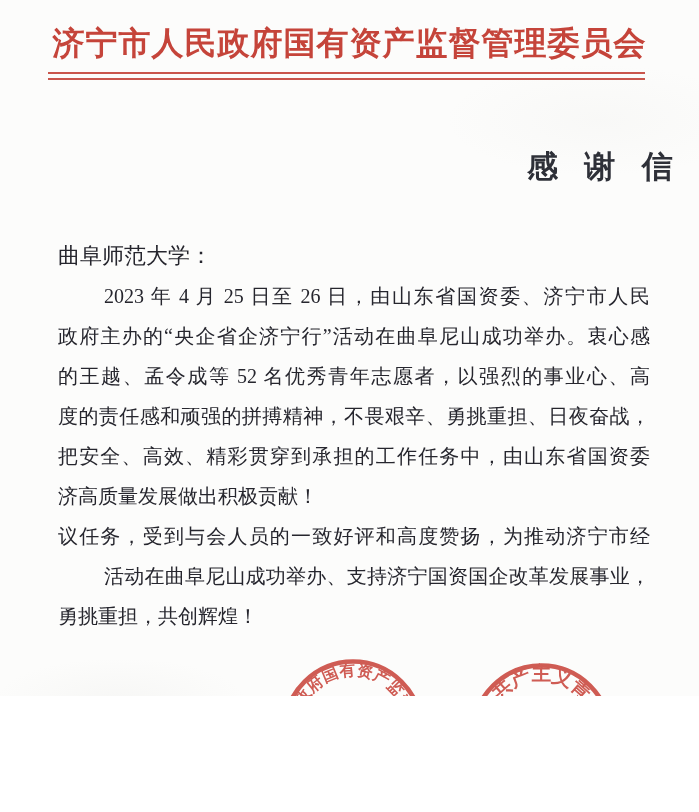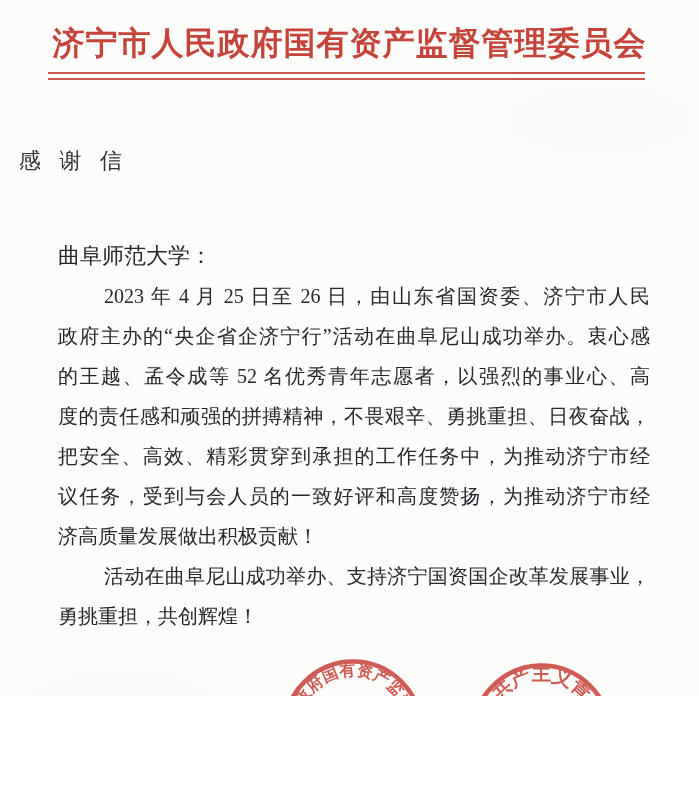--- a/index.html
+++ b/index.html
@@ -32,23 +32,23 @@
     top: 72px; left: 48px;
     width: 597px; height: 4px;
     border-top: 2.5px solid #c9554c;
     border-bottom: 2.5px solid #c9554c;
   }
 
   
   .letter-title {
     position: absolute;
     top: 146px; left: 0; right: 0;
-    text-align: left;
-    font-size: 22px;
-    font-weight: normal;
+    text-align: right;
+    font-size: 31px;
+    font-weight: bold;
     color: #2e3038;
     letter-spacing: 0.85em;
     text-indent: 0.85em;
   }
 
   
   .letter-body {
     position: absolute;
     top: 236px; left: 58px;
     width: 592px;
@@ -104,23 +104,23 @@
   <div class="double-rule"></div>
 
   <div class="letter-title">感谢信</div>
 
   <div class="letter-body">
     <div class="line salutation">曲阜师范大学：</div>
     <div class="line fill indent">2023 年 4 月 25 日至 26 日，由山东省国资委、济宁市人民</div>
     <div class="line fill">政府主办的“央企省企济宁行”活动在曲阜尼山成功举办。衷心感</div>
     <div class="line fill">的王越、孟令成等 52 名优秀青年志愿者，以强烈的事业心、高</div>
     <div class="line fill">度的责任感和顽强的拼搏精神，不畏艰辛、勇挑重担、日夜奋战，</div>
-    <div class="line fill">把安全、高效、精彩贯穿到承担的工作任务中，为推动济宁市经</div>
+    <div class="line fill">把安全、高效、精彩贯穿到承担的工作任务中，由山东省国资委</div>
+    <div class="line">济高质量发展做出积极贡献！</div>
     <div class="line fill">议任务，受到与会人员的一致好评和高度赞扬，为推动济宁市经</div>
-    <div class="line">济高质量发展做出积极贡献！</div>
     <div class="line fill indent">活动在曲阜尼山成功举办、支持济宁国资国企改革发展事业，</div>
     <div class="line">勇挑重担，共创辉煌！</div>
   </div>
 
   <div class="signature signature-left">济宁市国资委</div>
   <div class="signature signature-right">共青团济宁市委</div>
   <div class="date-line">2023 年 4 月 28 日</div>
 
   <div class="seal seal-left">
     <svg viewBox="0 0 160 160">

